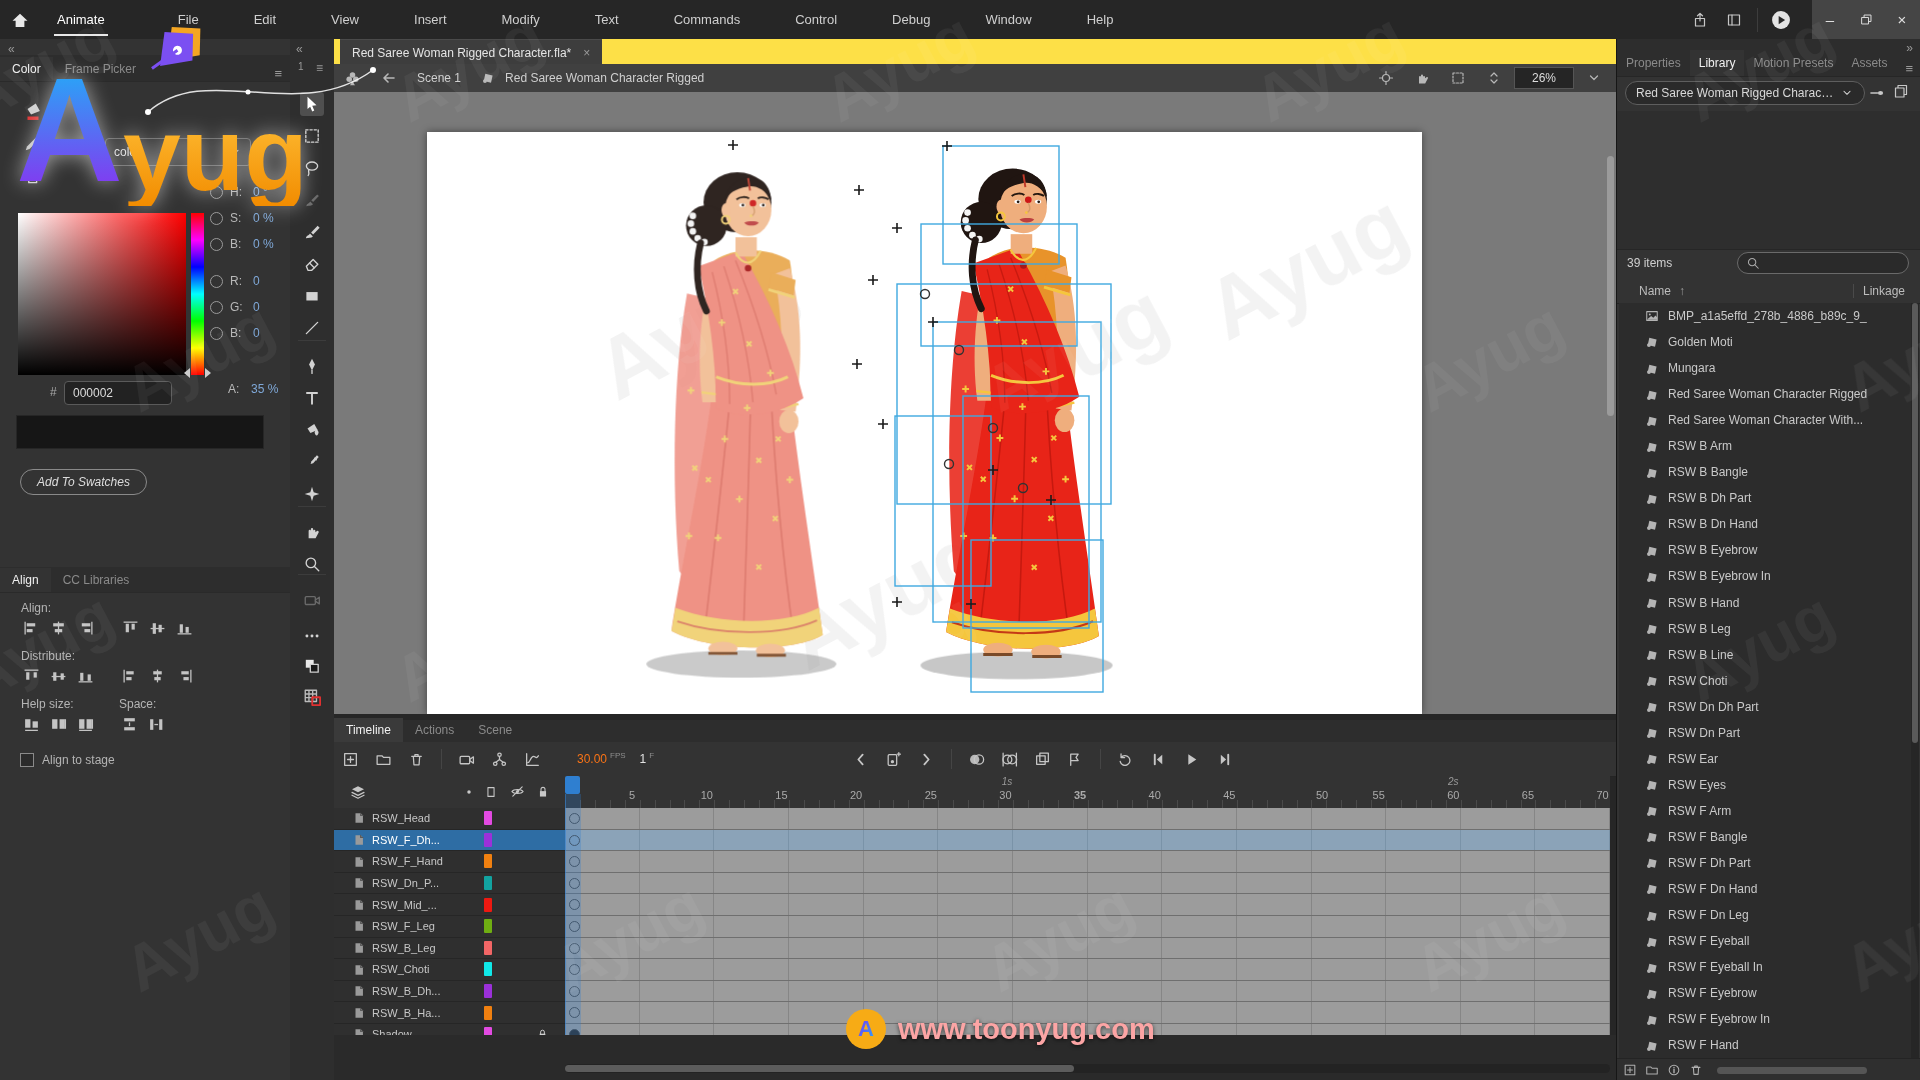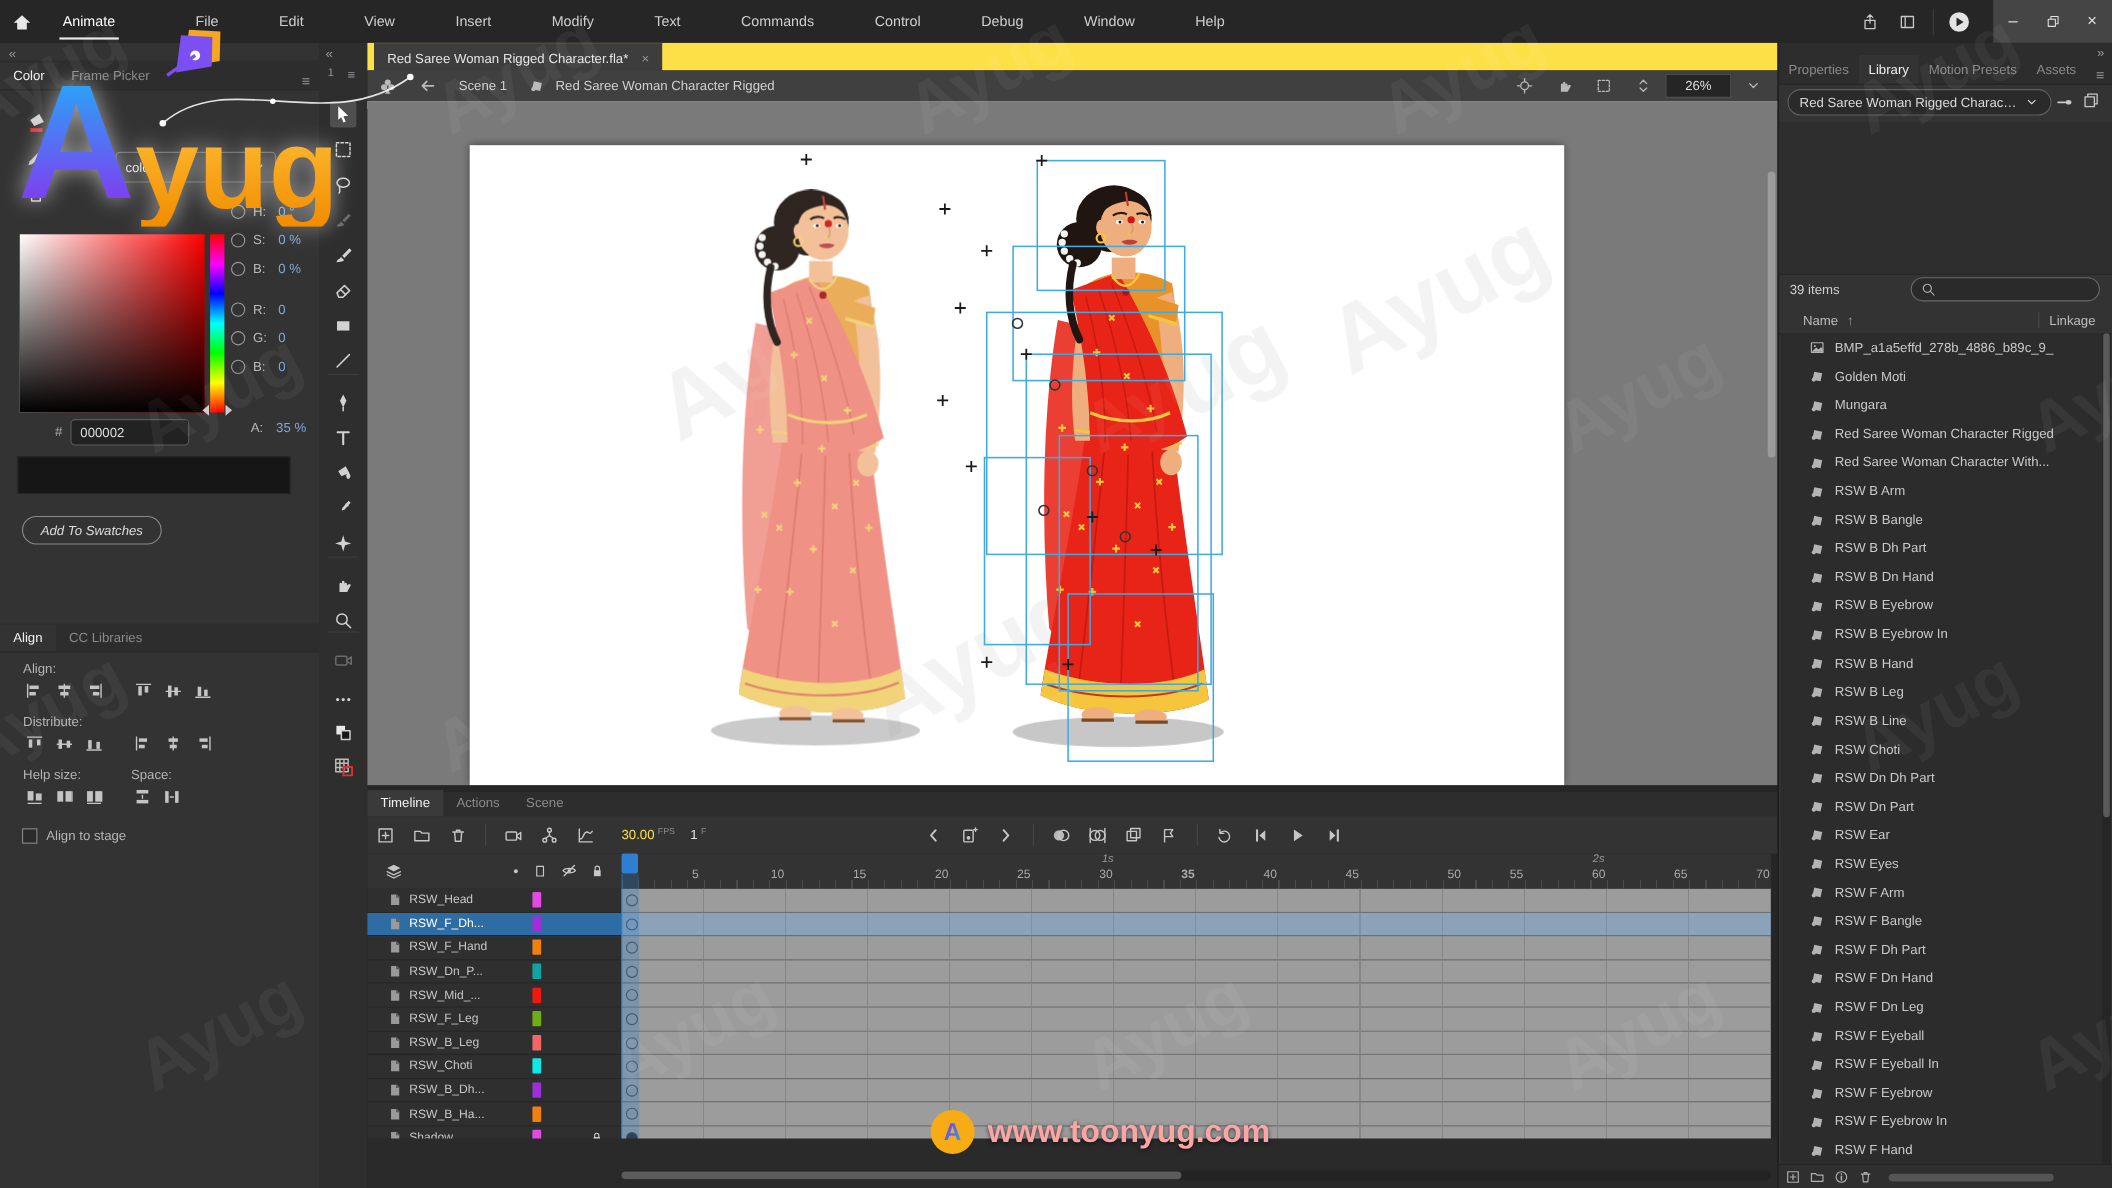--- a/index.html
+++ b/index.html
@@ -833,21 +833,21 @@
           <circle cx="12" cy="12" r="1.6"></circle>
           <path d="M8 5.1 V8 M8 8 L4.6 10.6 M8 8 L11.4 10.6"></path>
         </g>
       </svg></span>
   <span class="tlb-icon" id="t-graph"><svg class="ic" viewBox="0 0 16 16" style="width:17px;height:17px">
         <g fill="none" stroke="currentColor" stroke-width="1.2" stroke-linecap="round" stroke-linejoin="round">
           <path d="M2.5 2.5 V13.5 H13.5"></path>
           <path d="M3.5 11 C6 11 6 5 9 5 C11 5 11 8 13.5 4.5"></path>
         </g>
       </svg></span>
-  <span style="margin-left:16px;color:#fde047;">30.00</span>
+  <span style="margin-left:28px;color:#f97316;">30.00</span>
   <span style="font-size:8px;color:#8d8d8d;margin:0 14px 8px 3px;">FPS</span>
   <span style="color:#e2e2e2;">1</span>
   <span style="font-size:8px;color:#8d8d8d;margin:0 0 8px 3px;">F</span>
   <span style="margin-left:190px;"></span>
   <span class="tlb-icon" id="t-prev"><svg class="ic" viewBox="0 0 16 16" style="width:17px;height:17px">
         <g fill="none" stroke="currentColor" stroke-width="1.2" stroke-linecap="round" stroke-linejoin="round">
           <path d="M10 3.5 L6 8 L10 12.5" stroke-width="1.7"></path>
         </g>
       </svg></span>
   <span class="tlb-icon" id="t-autokey"><svg class="ic" viewBox="0 0 16 16" style="width:17px;height:17px">

